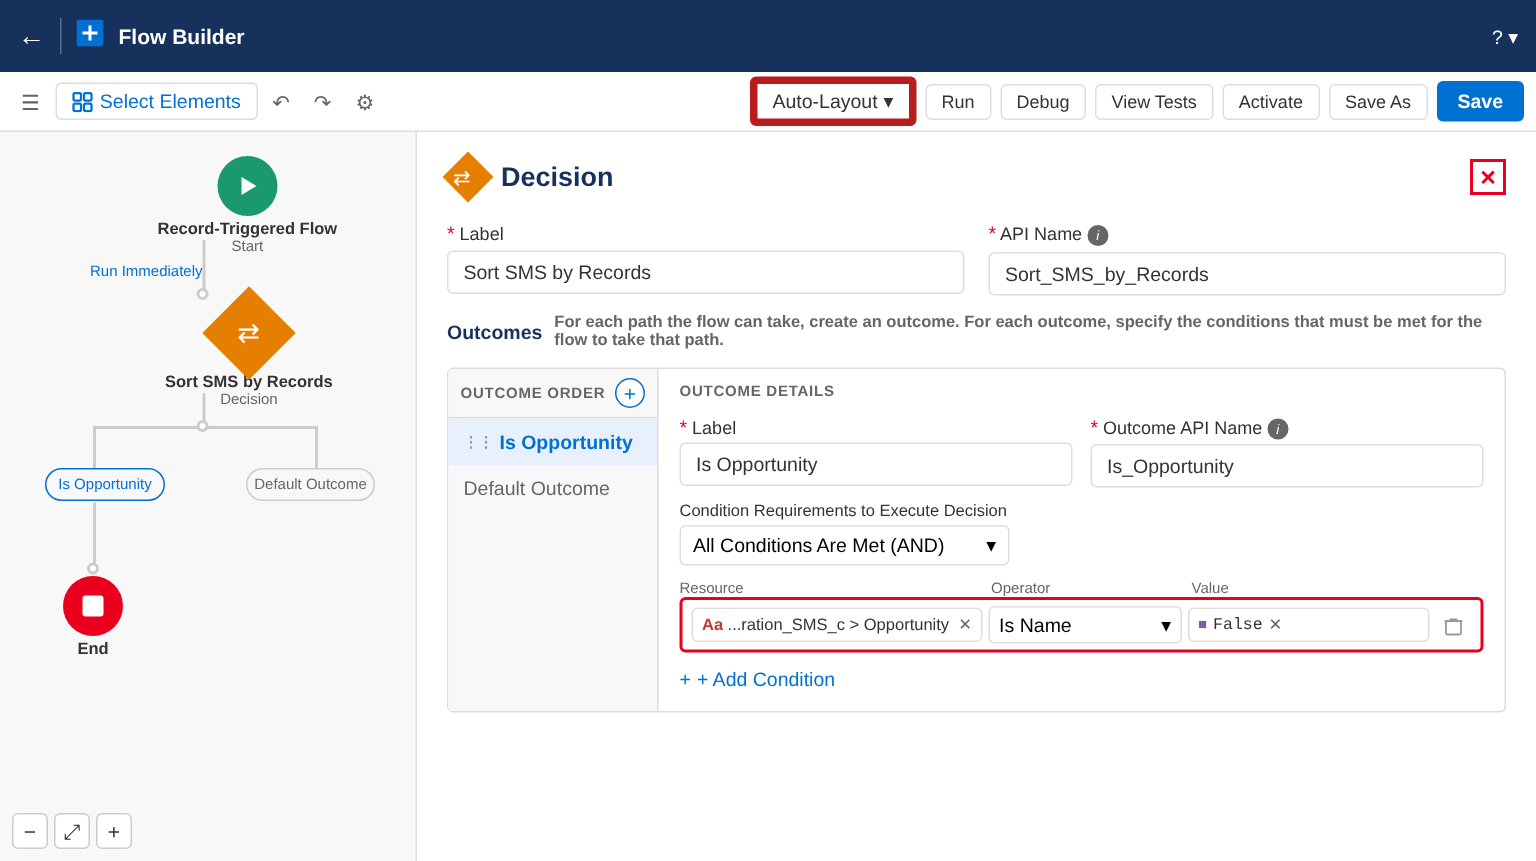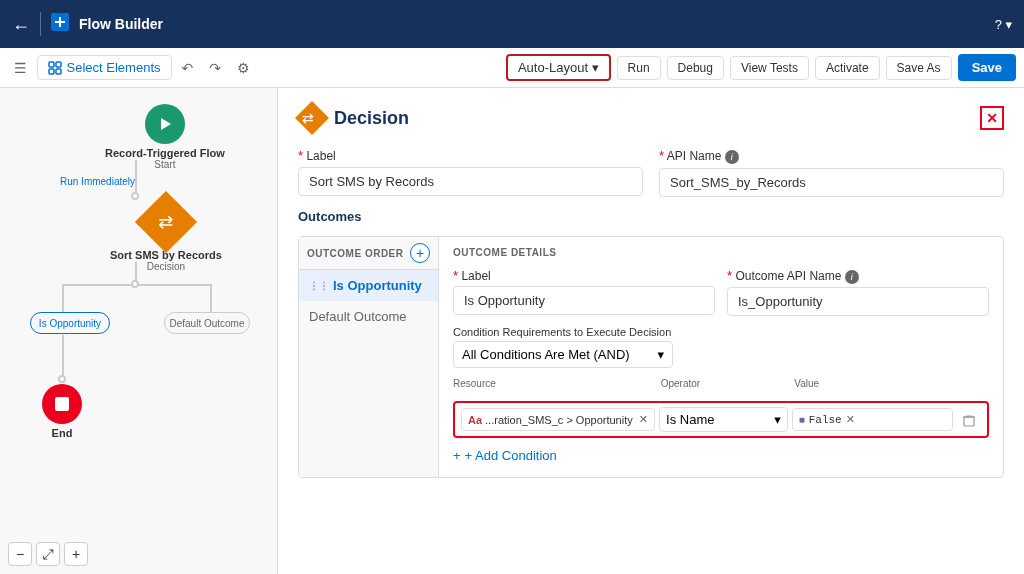--- a/index.html
+++ b/index.html
@@ -84,21 +84,21 @@
       border-radius: 4px;
       padding: 4px 10px;
       cursor: pointer;
       font-size: 12px;
       display: flex;
       align-items: center;
       gap: 5px;
       color: #0070d2;
     }
     .auto-layout-btn {
-      border: 2px solid #b91c1c;
+      border: 5px solid #b91c1c;
       background: white;
       border-radius: 4px;
       padding: 4px 10px;
       cursor: pointer;
       font-size: 12px;
       display: flex;
       align-items: center;
       gap: 4px;
       color: #333;
     }
@@ -409,21 +409,21 @@
       flex: 1;
       display: flex;
       flex-direction: column;
       gap: 3px;
     }
 
     
     .condition-row-header {
       display: flex;
       gap: 4px;
-      margin-bottom: 12px;
+      margin-bottom: 0;
       align-items: flex-end;
     }
     .condition-col-resource { flex: 2.2; font-size: 10px; color: #666; }
     .condition-col-operator { flex: 1.4; font-size: 10px; color: #666; }
     .condition-col-value { flex: 1.8; font-size: 10px; color: #666; }
     .condition-col-del { width: 24px; }
 
     .condition-row {
       display: flex;
       gap: 4px;
@@ -715,20 +715,21 @@
           <span class="info-icon">i</span>
         </span>
         <input class="form-input" type="text" value="Sort_SMS_by_Records" style="">
       </div>
     </div>
 
 
     <div class="outcomes-section">
       <div class="outcomes-header">
         <span>Outcomes</span>
+        <span class="outcomes-desc">For each path the flow can take, create an outcome. For each outcome, specify the conditions that must be met for the flow to take that path.</span>
       </div>
     </div>
 
     <div class="outcomes-layout">
 
       <div class="outcomes-sidebar">
         <div class="outcomes-sidebar-header">
           <span class="outcomes-sidebar-title">OUTCOME ORDER</span>
           <button class="outcome-add-btn">+</button>
         </div>

